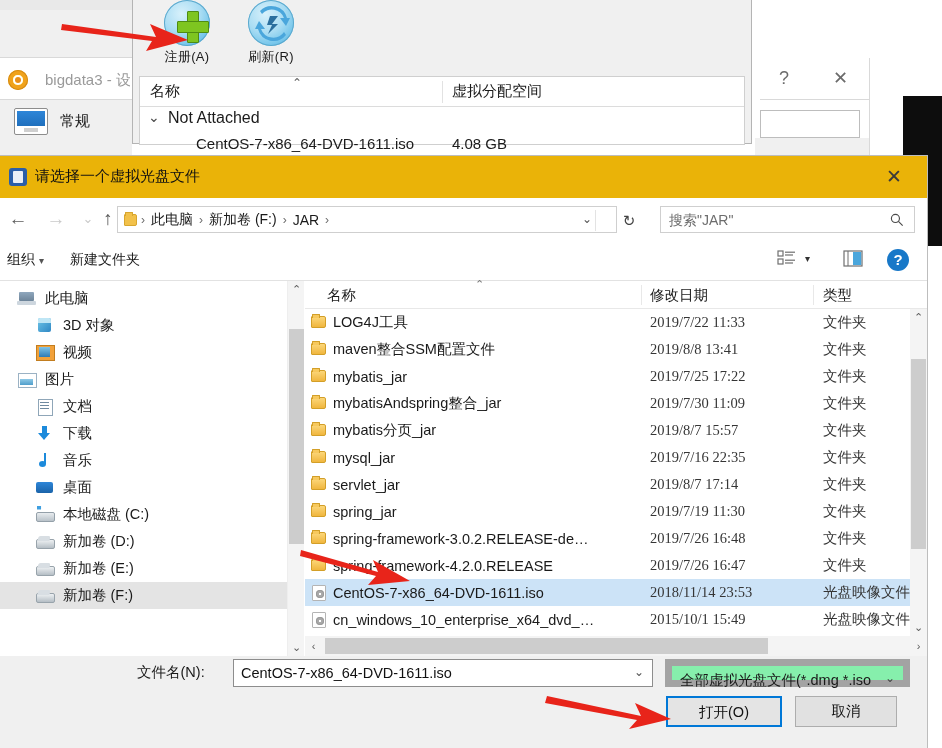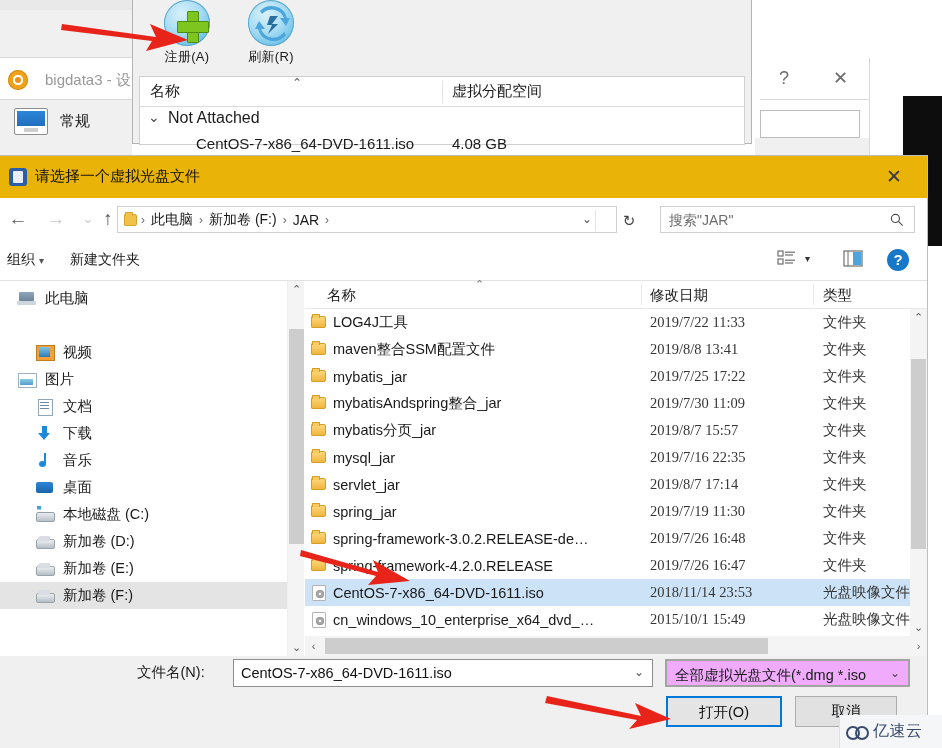--- a/index.html
+++ b/index.html
@@ -350,21 +350,21 @@
   .dlg-footer{ position:absolute; left:0; top:500px; width:100%; height:93px; background:#f0f0f0;}
   .fn-label{ position:absolute; left:137px; top:663px; font-size:14.5px;color:#1a1a1a;}
   .fn-input{
     position:absolute; left:233px; top:659px; width:420px; height:28px;
     background:#ffffff; border:1px solid #8d8d8d;
   }
   .fn-input .val{ position:absolute; left:7px; top:5px; font-size:14.5px;color:#111;}
   .fn-input .cv { position:absolute; right:8px; top:5px; font-size:12px;color:#555;}
   .ft-combo{
     position:absolute; left:665px; top:659px; width:245px; height:28px;
-    background:#f0abfc; border:2px solid #a3a3a3;padding-left:29px;
+    background:#86efac; border:7px solid #a3a3a3;padding-left:29px;
   }
   .ft-combo .val{ position:absolute; left:8px; top:5px; font-size:14.5px; color:#1a1a1a; white-space:nowrap;}
   .ft-combo .cv { position:absolute; right:8px; top:5px; font-size:12px;color:#444;}
   .btn{
     position:absolute; height:31px; background:#e1e1e1; border:1px solid #adadad;
     font-size:14.5px; color:#111; text-align:center; line-height:29px;
   }
   .btn.primary{ border:2px solid #0078d7; background:#e4e4e4;}
   .btn-open{ left:666px; top:696px; width:116px;}
   .btn-cancel{ left:795px; top:696px; width:102px;}
@@ -525,20 +525,24 @@
       <span class="q-help" style="left:888px;">?</span>
     </div>
 
     <div class="dlg-body">
 
       <div class="nav-pane">
         <div class="nav-item" style="top:4px;">
             <span class="ni-ico ic-pc"></span>
             <span class="lbl">此电脑</span>
           </div>
+        <div class="nav-item" style="top:31px; padding-left:36px;">
+            <span class="ni-ico ic-3d"></span>
+            <span class="lbl">3D 对象</span>
+          </div>
         <div class="nav-item" style="top:58px; padding-left:36px;">
             <span class="ni-ico ic-video"></span>
             <span class="lbl">视频</span>
           </div>
         <div class="nav-item" style="top:85px; ">
             <span class="ni-ico ic-pic"></span>
             <span class="lbl">图片</span>
           </div>
         <div class="nav-item" style="top:112px; padding-left:36px;">
             <span class="ni-ico ic-doc"></span>
@@ -712,24 +716,20 @@
     <span class="val">CentOS-7-x86_64-DVD-1611.iso</span>
     <span class="cv">⌄</span>
   </div>
   <div class="ft-combo">
     <span class="val">全部虚拟光盘文件(*.dmg *.iso</span>
     <span class="cv">⌄</span>
   </div>
   <div class="btn primary btn-open">打开(O)</div>
   <div class="btn btn-cancel">取消</div>
 
-  <div class="wm">
-    <span class="wm-ico"></span>
-    <span class="wm-txt">亿速云</span>
-  </div>
 
   <svg class="arrow" style="left:60px; top:14px; width:130px; height:42px;" viewBox="0 0 130 42">
     <path d="M2 10 L96 23 L90 10 L128 26 L86 37 L92 27 L1 16 Z" fill="#e8241a"></path>
   </svg>
 
   <svg class="arrow" style="left:300px; top:548px; width:112px; height:40px;" viewBox="0 0 112 40">
     <path d="M1 2 L78 24 L73 12 L110 33 L68 37 L76 28 L0 8 Z" fill="#e8241a"></path>
   </svg>
 
   <svg class="arrow" style="left:545px; top:694px; width:128px; height:38px;" viewBox="0 0 128 38">

